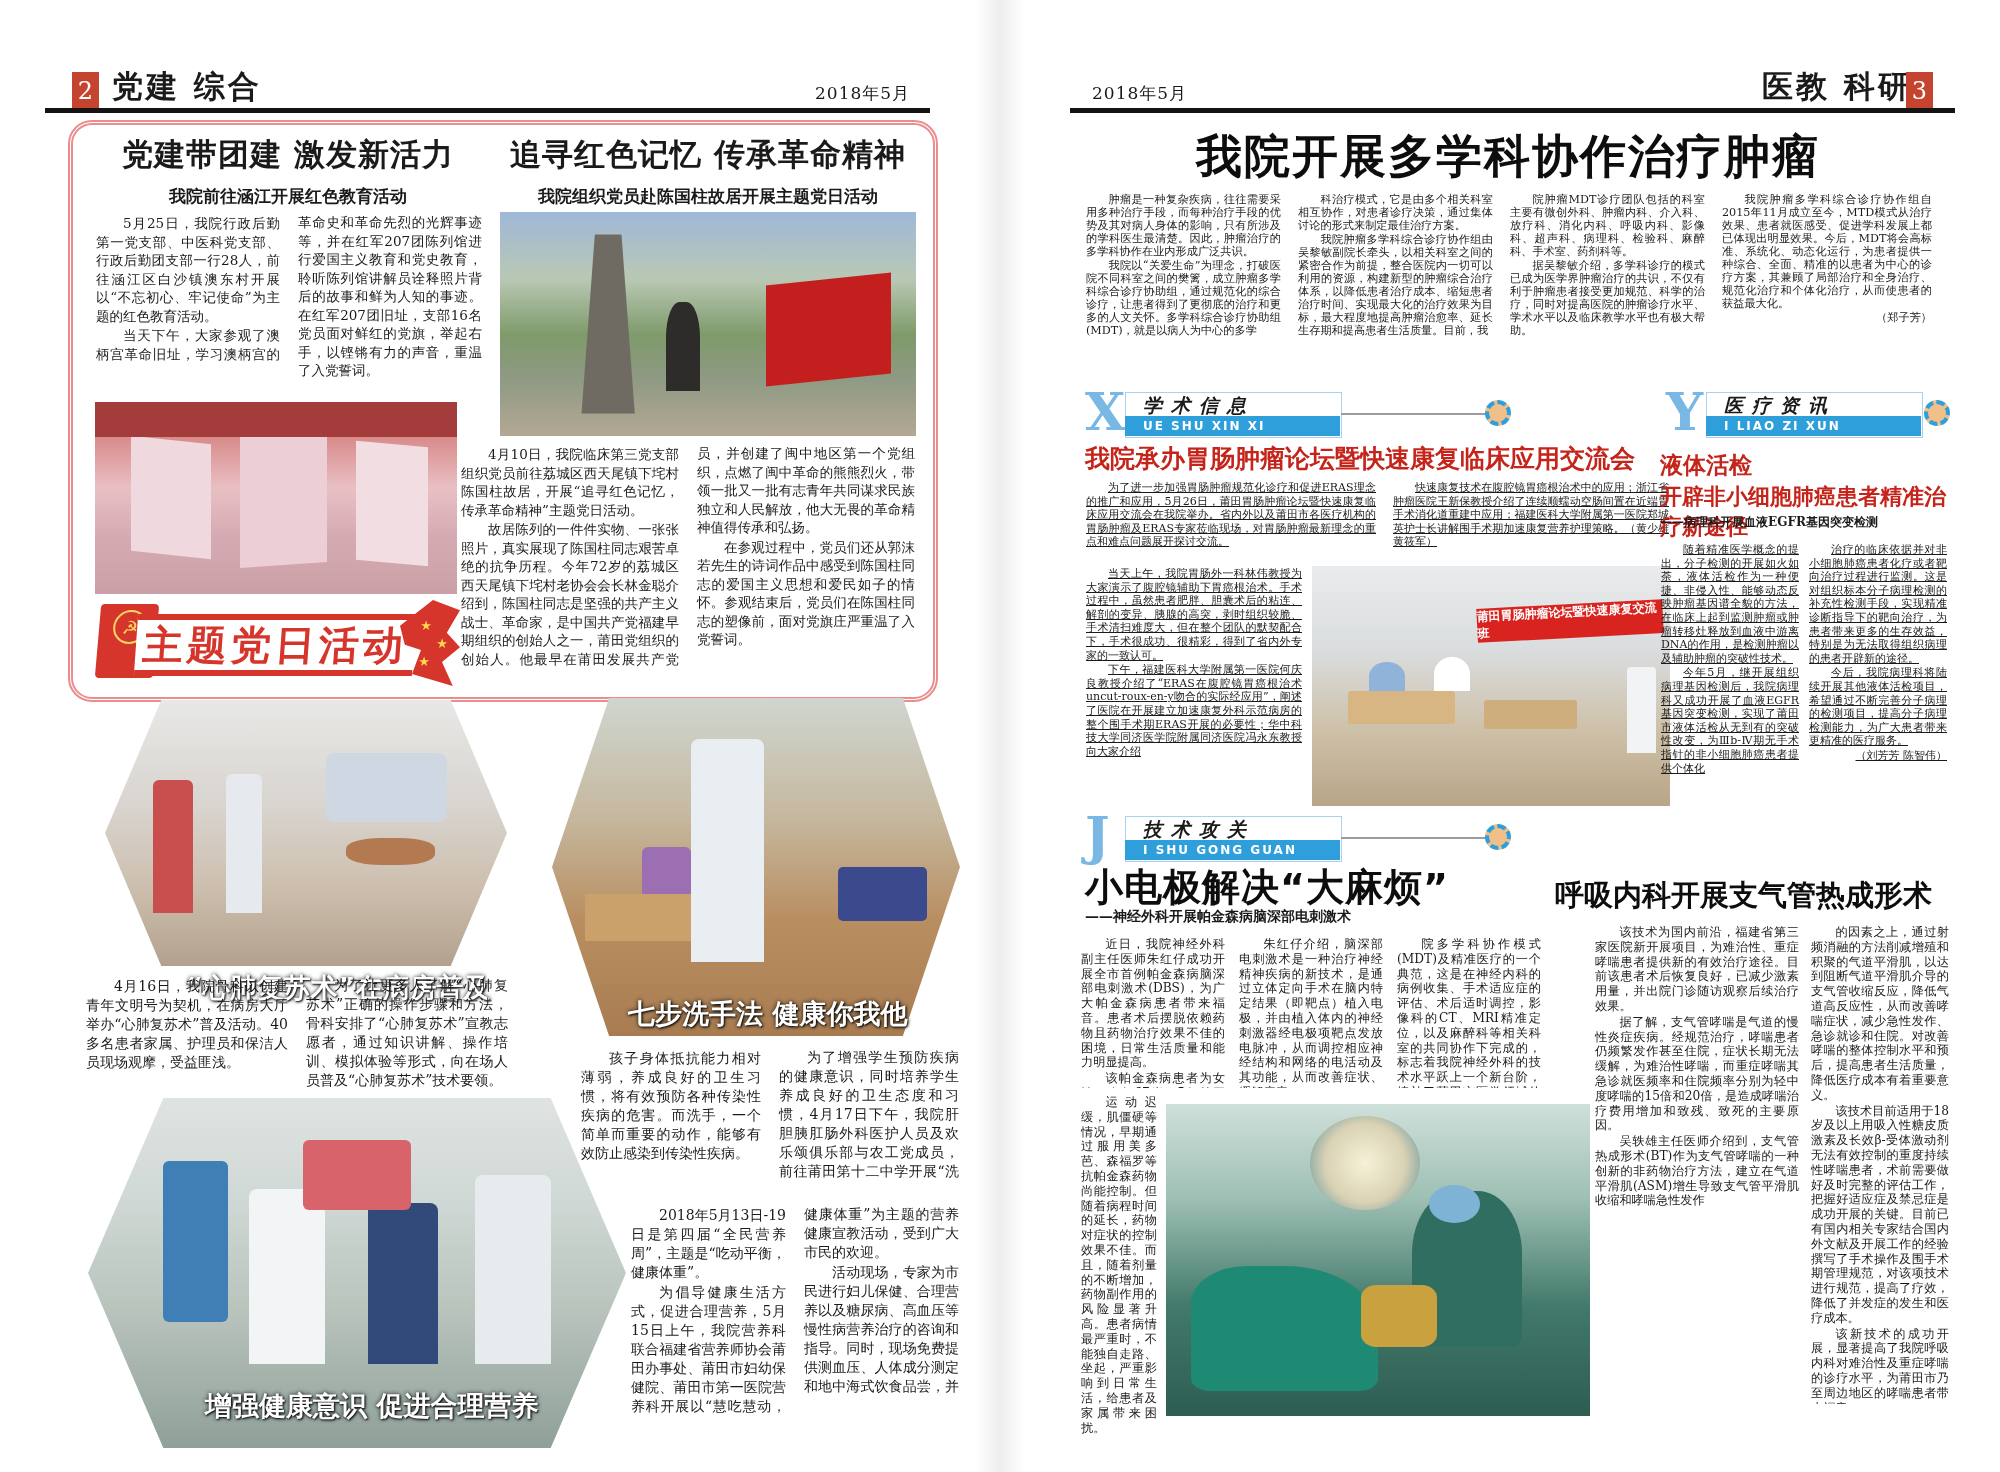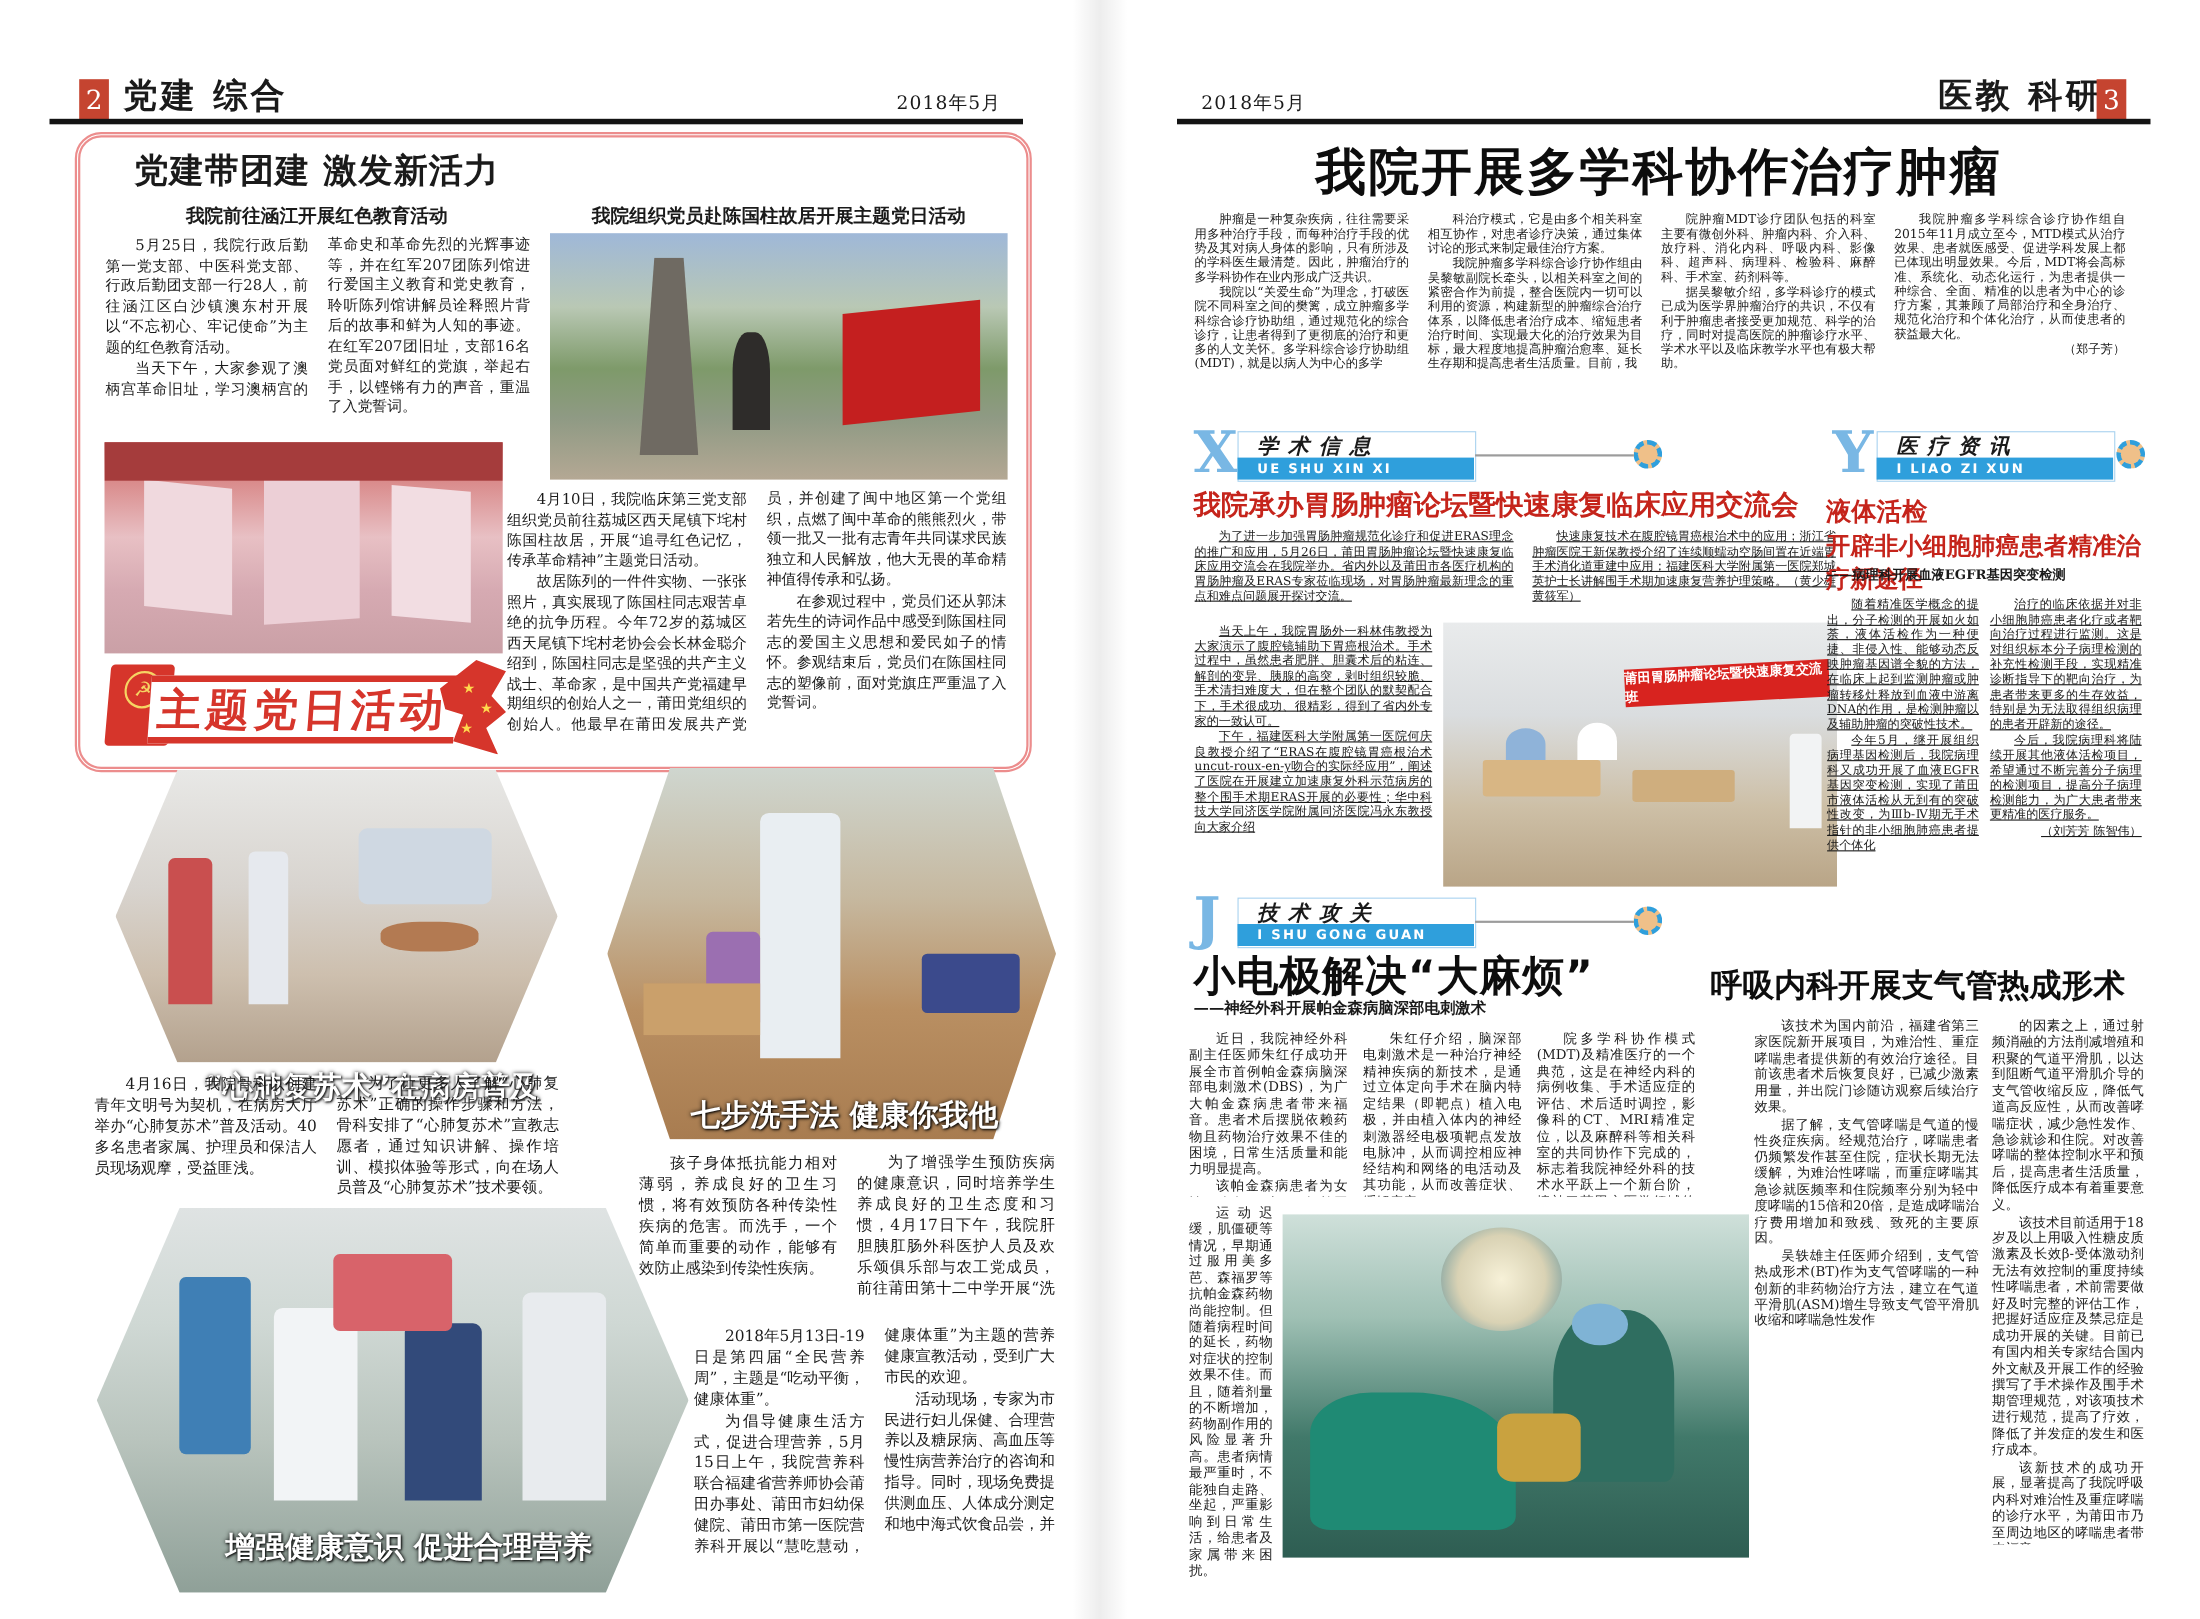--- a/index.html
+++ b/index.html
@@ -104,20 +104,21 @@
       </div>
     <div class="mid">
         <span>主题党日活动</span>
       </div>
     <div class="flame"></div>
     <div class="star" style="right:28px;top:18px;">★</div>
     <div class="star" style="right:12px;top:36px;">★</div>
     <div class="star" style="right:30px;top:54px;">★</div>
   </div>
 
+  <div class="atitle" style="left:498px;top:134px;width:420px;">追寻红色记忆 传承革命精神</div>
   <div class="asub" style="left:498px;top:185px;width:420px;">我院组织党员赴陈国柱故居开展主题党日活动</div>
   <div class="photo" style="left:500px;top:212px;width:416px;height:224px;background:linear-gradient(180deg,#9fb8d8 0%,#b9c8b4 30%,#7e9a6a 55%,#8f9a84 75%,#b4a894 100%);">
     <div style="position:absolute;left:18%;top:10%;width:16%;height:80%;background:#6f6a62;clip-path:polygon(30% 0,70% 0,90% 100%,10% 100%);"></div>
     <div style="position:absolute;right:6%;top:30%;width:30%;height:45%;background:#c41f1f;transform:skewY(-6deg);"></div>
     <div style="position:absolute;left:40%;top:40%;width:8%;height:40%;background:#2e2c2a;border-radius:40% 40% 0 0;"></div>
   </div>
   <div class="body2 f13" style="left:460px;top:444px;width:456px;height:242px;">
       <p>4月10日，我院临床第三党支部组织党员前往荔城区西天尾镇下垞村陈国柱故居，开展“追寻红色记忆，传承革命精神”主题党日活动。</p>
       <p>故居陈列的一件件实物、一张张照片，真实展现了陈国柱同志艰苦卓绝的抗争历程。今年72岁的荔城区西天尾镇下垞村老协会会长林金聪介绍到，陈国柱同志是坚强的共产主义战士、革命家，是中国共产党福建早期组织的创始人之一，莆田党组织的创始人。他最早在莆田发展共产党员，并创建了闽中地区第一个党组织，点燃了闽中革命的熊熊烈火，带领一批又一批有志青年共同谋求民族独立和人民解放，他大无畏的革命精神值得传承和弘扬。</p>
       <p>在参观过程中，党员们还从郭沫若先生的诗词作品中感受到陈国柱同志的爱国主义思想和爱民如子的情怀。参观结束后，党员们在陈国柱同志的塑像前，面对党旗庄严重温了入党誓词。</p>

